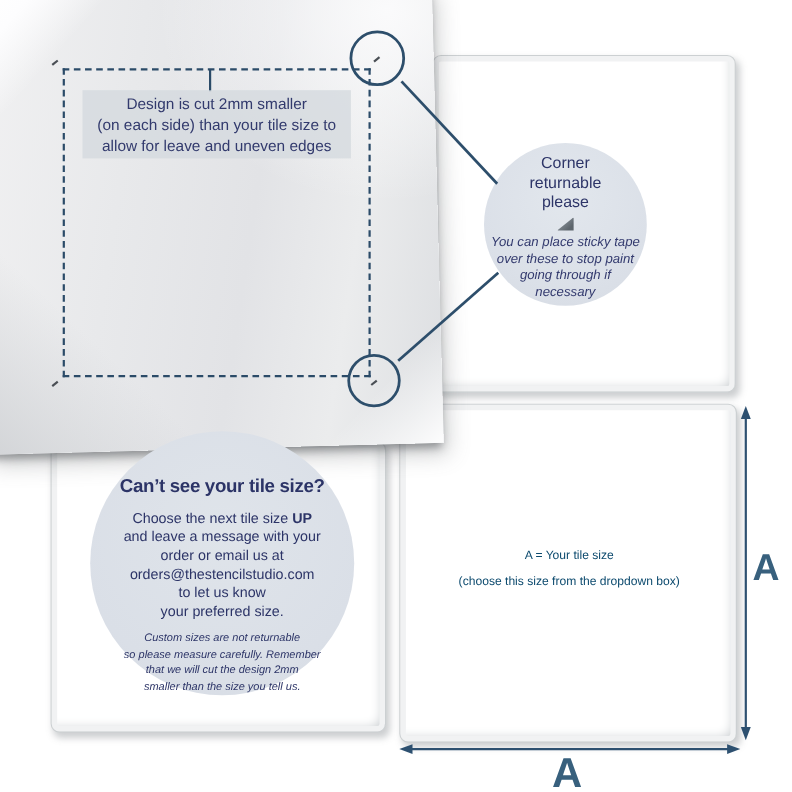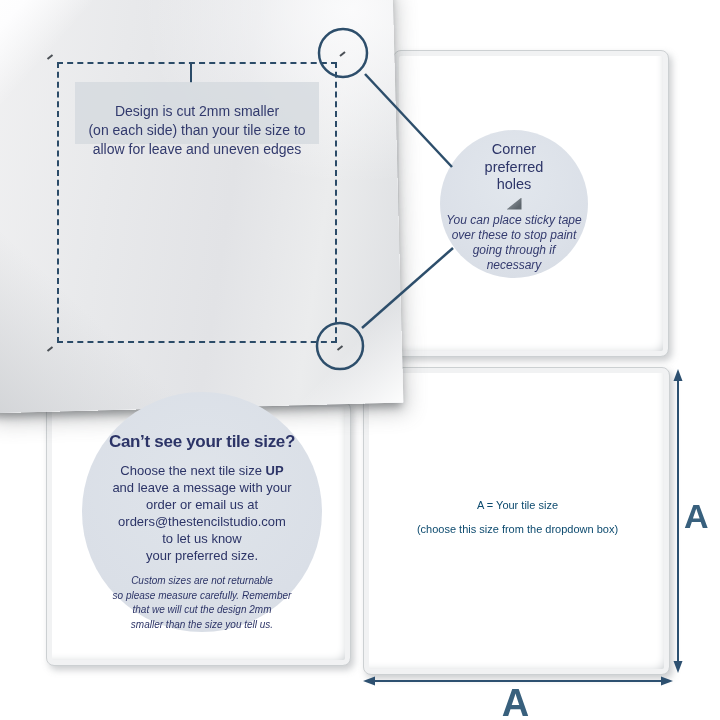--- a/index.html
+++ b/index.html
@@ -45,21 +45,21 @@
     border:2px dashed #2b4b68; box-sizing:border-box; z-index:4;
   }
   .note-connector {
     position:absolute; left:190px; top:63px; width:2px; height:20px;
     background:#2b4b68; z-index:4;
   }
   .note-box {
     position:absolute; left:75px; top:82px; width:244px; height:62px;
     background:rgba(212,217,223,0.8);
     color:#323a6d; font-size:14px; line-height:19px; text-align:center;
-    padding-top:20px; box-sizing:border-box; z-index:4;
+    padding-top:3px; box-sizing:border-box; z-index:4;
   }
   .note-box div { white-space:nowrap; }
 
   
   .overlay { position:absolute; left:0; top:0; z-index:6; pointer-events:none; }
 
   
   .corner-callout {
     position:absolute; left:440px; top:130px; width:148px; height:148px;
     border-radius:50%;
@@ -137,22 +137,22 @@
     <polygon points="678,673 673.5,661 682.5,661" fill="#2d5070"></polygon>
 
     <line x1="371" y1="681" x2="665" y2="681" stroke="#2d5070" stroke-width="2"></line>
     <polygon points="363,681 375,676.5 375,685.5" fill="#2d5070"></polygon>
     <polygon points="673,681 661,676.5 661,685.5" fill="#2d5070"></polygon>
   </svg>
 
   <div class="corner-callout">
     <div class="cc-title">
       <div>Corner</div>
-      <div>preferred</div>
-      <div>holes</div>
+      <div>returnable</div>
+      <div>please</div>
     </div>
     <div class="cc-tri"></div>
     <div class="cc-body">
       <div>You can place sticky tape</div>
       <div>over these to stop paint</div>
       <div>going through if</div>
       <div>necessary</div>
     </div>
   </div>
 

